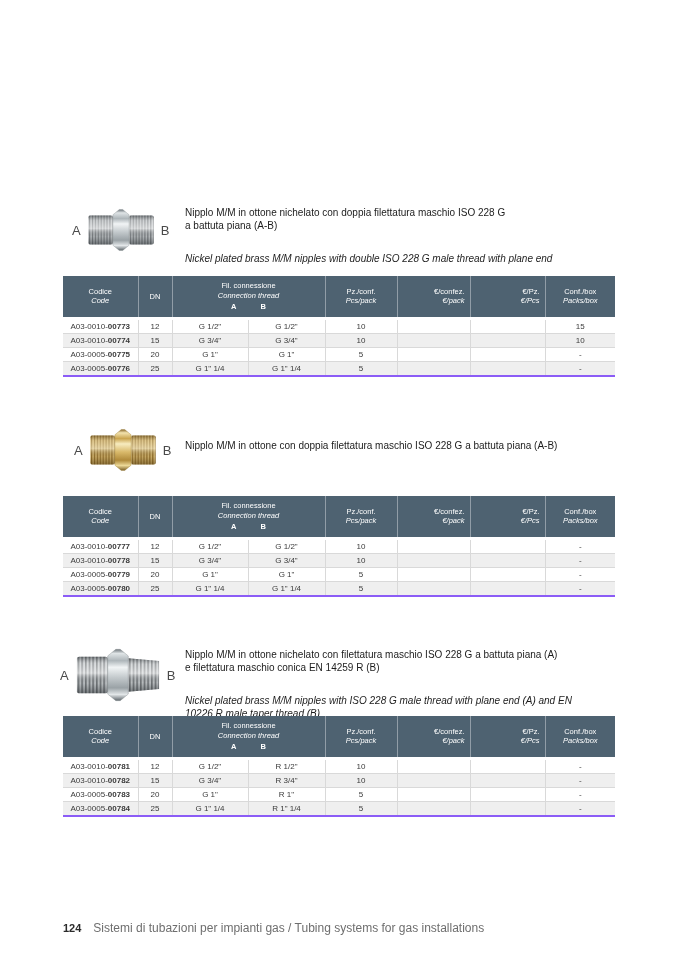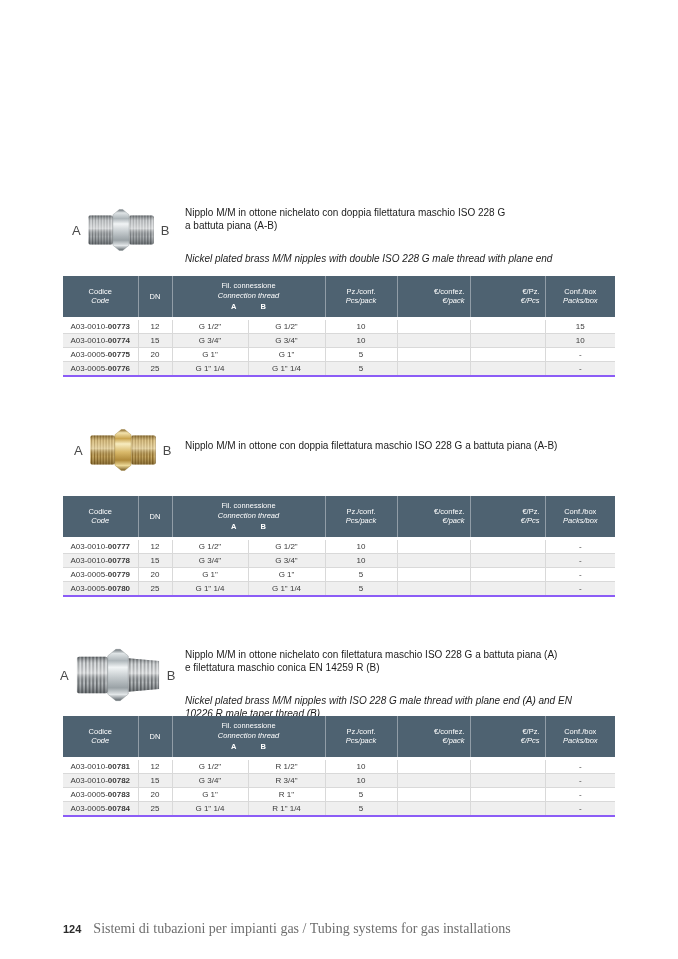--- a/index.html
+++ b/index.html
@@ -29,21 +29,21 @@
   .ptable tbody td{font-size:8px;height:13px;text-align:center;color:#3a3a3a;
           border-left:1px solid #d9d9d9;border-top:1px solid #d9d9d9;padding:0 2px;
           white-space:nowrap;overflow:hidden;}
   .ptable tbody td:first-child{border-left:none;}
   .ptable tbody tr:first-child td{border-top:none;}
   .ptable tbody tr:nth-child(even) td{background:#efefef;}
   .code-b{font-weight:bold;}
   
   .footer{position:absolute;left:63px;top:921px;display:flex;align-items:baseline;gap:12px;}
   .pagenum{font-size:11px;font-weight:bold;color:#2b2b2b;}
-  .foot-text{font-size:14px;color:#6e6e6e;font-family:Liberation Serif, serif;}
+  .foot-text{font-size:12px;color:#6e6e6e;}
 </style>
 </head>
 <body>
 
 <div class="page">
 
   <div class="prod" style="left:72px;top:206px;">
     <span class="ab-label">A</span>
     <svg class="fit-svg" width="70" height="48" viewBox="0 0 120 76">
       <defs>

